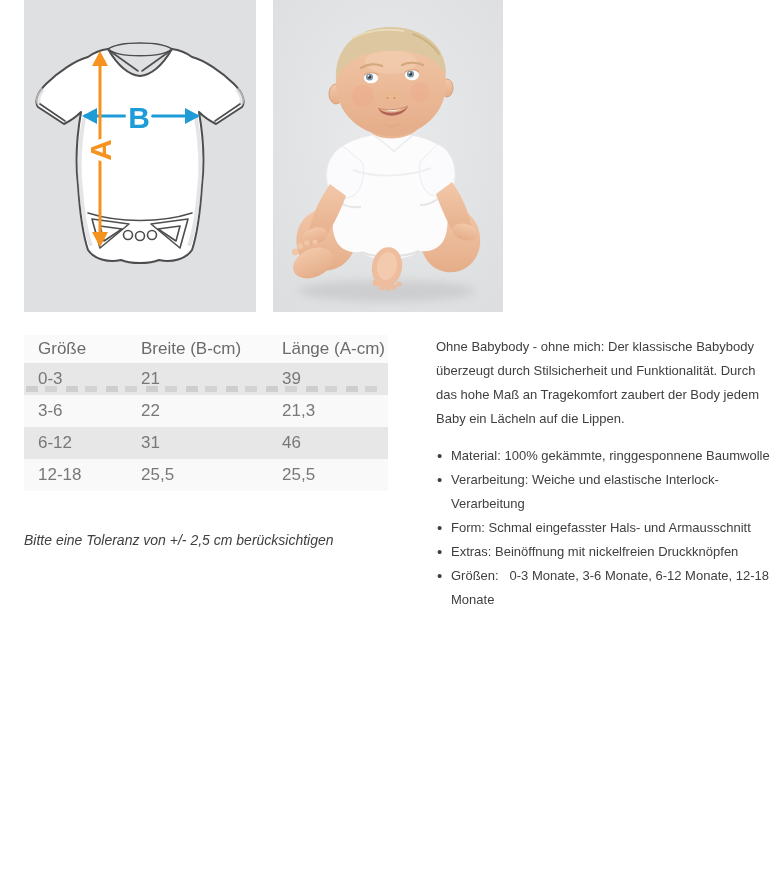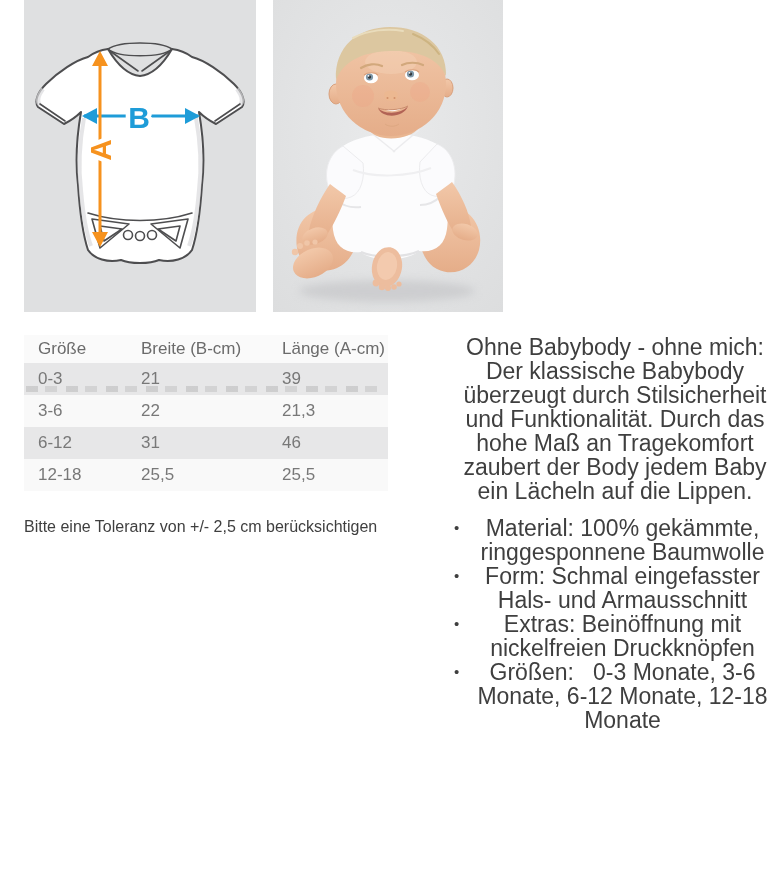--- a/index.html
+++ b/index.html
@@ -15,25 +15,24 @@
   .top-row { display: flex; gap: 17px; margin: 0 0 0 24px; }
   .panel { height: 312px; flex: none; overflow: hidden; }
   .diagram-panel { width: 232px; background: var(--panel-bg, #dfe0e1); }
   .photo-panel { width: 230px; }
   .panel svg { display: block; }
 
   
   .content-row { display: flex; align-items: flex-start; margin: 23px 0 0 24px; gap: 36px; }
   .left-col { width: 364px; flex: none; }
   .right-col {
-    width: 352px; margin-left: 29px;
+    width: 352px; margin-left: 12px;
     color: var(--body-text, #3f3f3f);
-    font-size: 23px; line-height: 24px;
+    font-size: 13px; line-height: 24px;
     hyphens: auto;
-    text-align: center;
   }
 
   .table-wrap { position: relative; width: 364px; }
   table.size-table { width: 364px; border-collapse: collapse; table-layout: fixed; font-size: 17px; }
   .size-table col.c1 { width: 117px; }
   .size-table col.c2 { width: 141px; }
   .size-table col.c3 { width: 106px; }
   .size-table th {
     font-weight: 400; text-align: left; height: 28px;
     background: var(--table-header-bg, #fafafa);
@@ -46,21 +45,21 @@
 
   
   .ghost-line {
     position: absolute; top: 51px; left: 2px; right: 2px; height: 6px;
     background: repeating-linear-gradient(90deg,
       rgba(140,140,140,.28) 0 12px, rgba(255,255,255,0) 12px 19px,
       rgba(140,140,140,.22) 19px 31px, rgba(255,255,255,0) 31px 40px);
     pointer-events: none;
   }
 
-  .tolerance { margin-top: 27px; font-size: 16px; color: var(--body-text, #3f3f3f); }
+  .tolerance { margin-top: 41px; font-size: 14px; color: var(--body-text, #3f3f3f); font-style: italic; }
 
   .intro { margin: 0; }
   .desc-list { list-style: none; margin-top: 13px; }
   .desc-list li { position: relative; padding-left: 15px; white-space: pre-wrap; }
   .desc-list li::before { content: "•"; position: absolute; left: 1px; top: 0; font-size: 15px; }
 
   .measure-label {
     font-family: "Liberation Sans", sans-serif;
     font-weight: bold; font-size: 30px;
     paint-order: stroke; stroke: #ffffff; stroke-width: 9px; stroke-linejoin: round;
@@ -253,18 +252,19 @@
       </table>
       <div class="ghost-line"></div>
     </div>
     <p class="tolerance">Bitte eine Toleranz von +/- 2,5 cm berücksichtigen</p>
   </div>
 
   <div class="right-col" lang="de">
     <p class="intro">Ohne Babybody - ohne mich: Der klassische Babybody überzeugt durch Stilsicherheit und Funktionalität. Durch das hohe Maß an Tragekomfort zaubert der Body jedem Baby ein Lächeln auf die Lippen.</p>
     <ul class="desc-list">
       <li>Material: 100% gekämmte, ringgesponnene Baumwolle</li>
+      <li>Verarbeitung: Weiche und elastische Interlock-Verarbeitung</li>
       <li>Form: Schmal eingefasster Hals- und Armausschnitt</li>
       <li>Extras: Beinöffnung mit nickelfreien Druckknöpfen</li>
       <li>Größen:   0-3 Monate, 3-6 Monate, 6-12 Monate, 12-18 Monate</li>
     </ul>
   </div>
 </div>
 
 </body></html>

